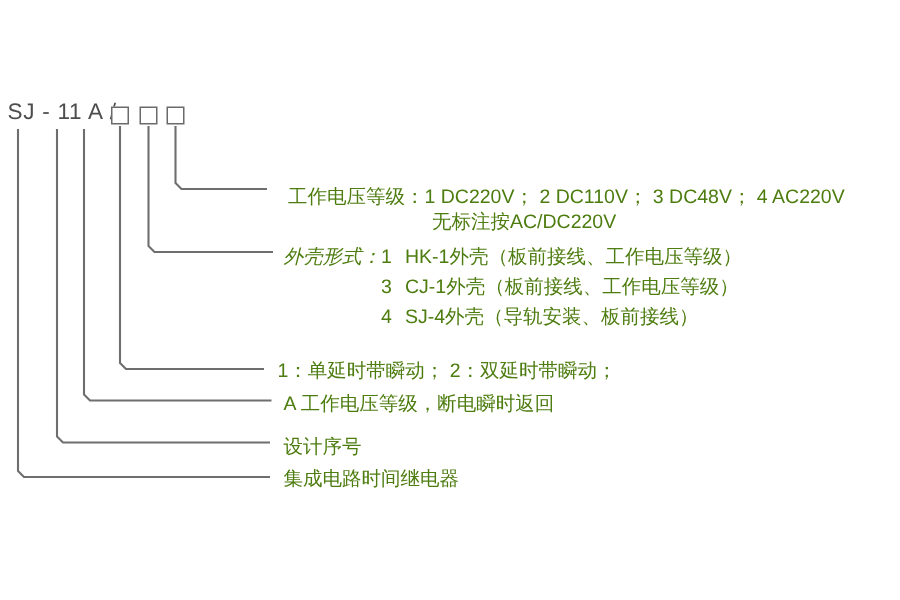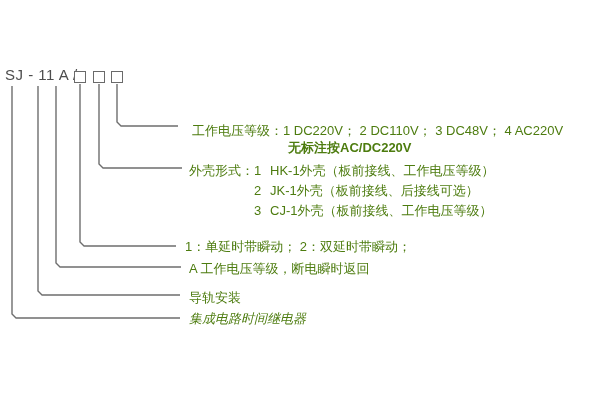--- a/index.html
+++ b/index.html
@@ -61,29 +61,29 @@
 
   
   .label {
     position: absolute;
     font-size: 13px;
     line-height: 13px;
     color: #4d7c0f;
     white-space: nowrap;
   }
   .voltage-block { left: 192px; top: 122px; line-height: 17px; }
-  .voltage-note  { margin-left: 96px; font-weight: bold; }
+  .voltage-note  { margin-left: 96px; }
   .shell-block   { left: 189px; top: 161px; line-height: 20px; }
-  .shell-label   { display: inline-block; width: 65px; }
+  .shell-label   { display: inline-block; width: 65px; font-style: italic; }
   .shell-num     { display: inline-block; width: 16px; }
   .shell-row.indent { padding-left: 65px; }
   .delay-label   { left: 185px; top: 240px; }
   .action-label  { left: 189px; top: 262px; }
   .serial-label  { left: 189px; top: 291px; }
-  .product-label { left: 189px; top: 312px; font-style: italic; }
+  .product-label { left: 189px; top: 312px; }
 </style>
 </head>
 <body>
 
 <div class="canvas">
 
   <div class="model-code">
     <span class="code-text">SJ - 11 A /</span>
     <span class="ph-box b1"></span>
     <span class="ph-box b2"></span>
@@ -102,28 +102,28 @@
   <div class="label voltage-block">
     <div>工作电压等级：1 DC220V；  2 DC110V；  3 DC48V；  4 AC220V</div>
     <div class="voltage-note">无标注按AC/DC220V</div>
   </div>
 
   <div class="label shell-block">
     <div class="shell-row">
       <span class="shell-label">外壳形式：</span><span class="shell-num">1</span><span>HK-1外壳（板前接线、工作电压等级）</span>
     </div>
     <div class="shell-row indent">
-      <span class="shell-num">2</span><span>JK-1外壳（板前接线、后接线可选）</span>
+      <span class="shell-num">3</span><span>CJ-1外壳（板前接线、工作电压等级）</span>
     </div>
     <div class="shell-row indent">
-      <span class="shell-num">3</span><span>CJ-1外壳（板前接线、工作电压等级）</span>
+      <span class="shell-num">4</span><span>SJ-4外壳（导轨安装、板前接线）</span>
     </div>
   </div>
 
   <div class="label delay-label">1：单延时带瞬动； 2：双延时带瞬动；</div>
 
   <div class="label action-label">A 工作电压等级，断电瞬时返回</div>
 
-  <div class="label serial-label">导轨安装</div>
+  <div class="label serial-label">设计序号</div>
 
   <div class="label product-label">集成电路时间继电器</div>
 
 </div>
 
 </body></html>

